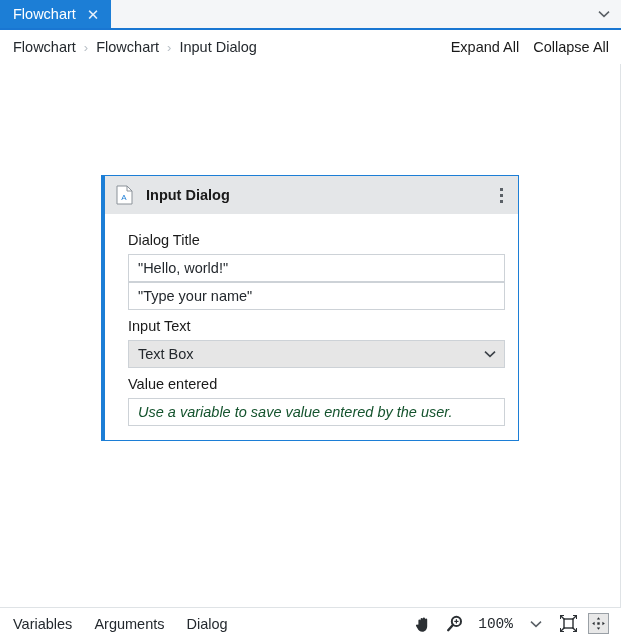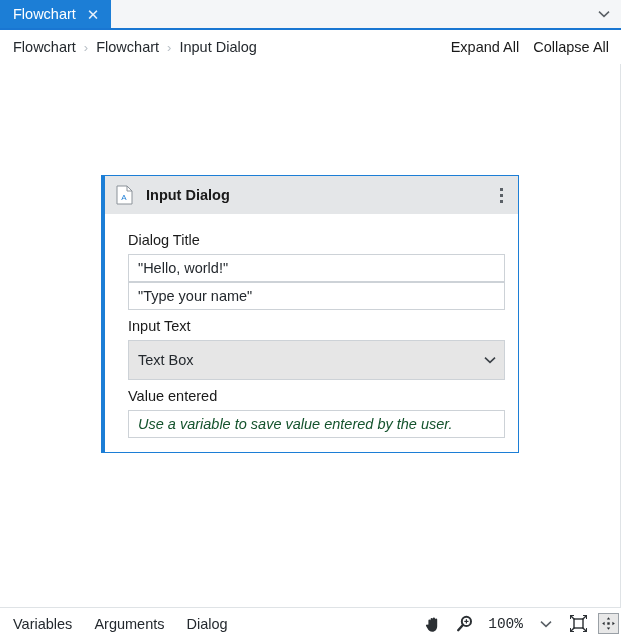--- a/index.html
+++ b/index.html
@@ -170,21 +170,21 @@
     margin-left: 14px;
     margin-right: 2px;
     box-sizing: border-box;
     cursor: text;
   }
   .field-input.placeholder {
     color: #14532d;
     font-style: italic;
   }
   .field-select {
-    height: 40px;
+    height: 28px;
     background: #e6e6e6;
     border: 1px solid #cdd2d7;
     display: flex;
     align-items: center;
     padding: 0 8px 0 9px;
     font-size: 14.5px;
     color: #24292e;
     margin-left: 14px;
     margin-right: 2px;
     box-sizing: border-box;
@@ -194,21 +194,21 @@
 
   
   .statusbar {
     position: absolute;
     left: 0; right: 0; bottom: 0;
     height: 32px;
     background: #ffffff;
     border-top: 1px solid #dfe3e6;
     display: flex;
     align-items: center;
-    padding: 0 2px 0 13px;
+    padding: 0 12px 0 13px;
     box-sizing: border-box;
   }
   .status-links {
     display: flex;
     align-items: center;
     gap: 22px;
     flex: 1;
     font-size: 14.5px;
   }
   .status-link { color: #24292e; cursor: pointer; }

